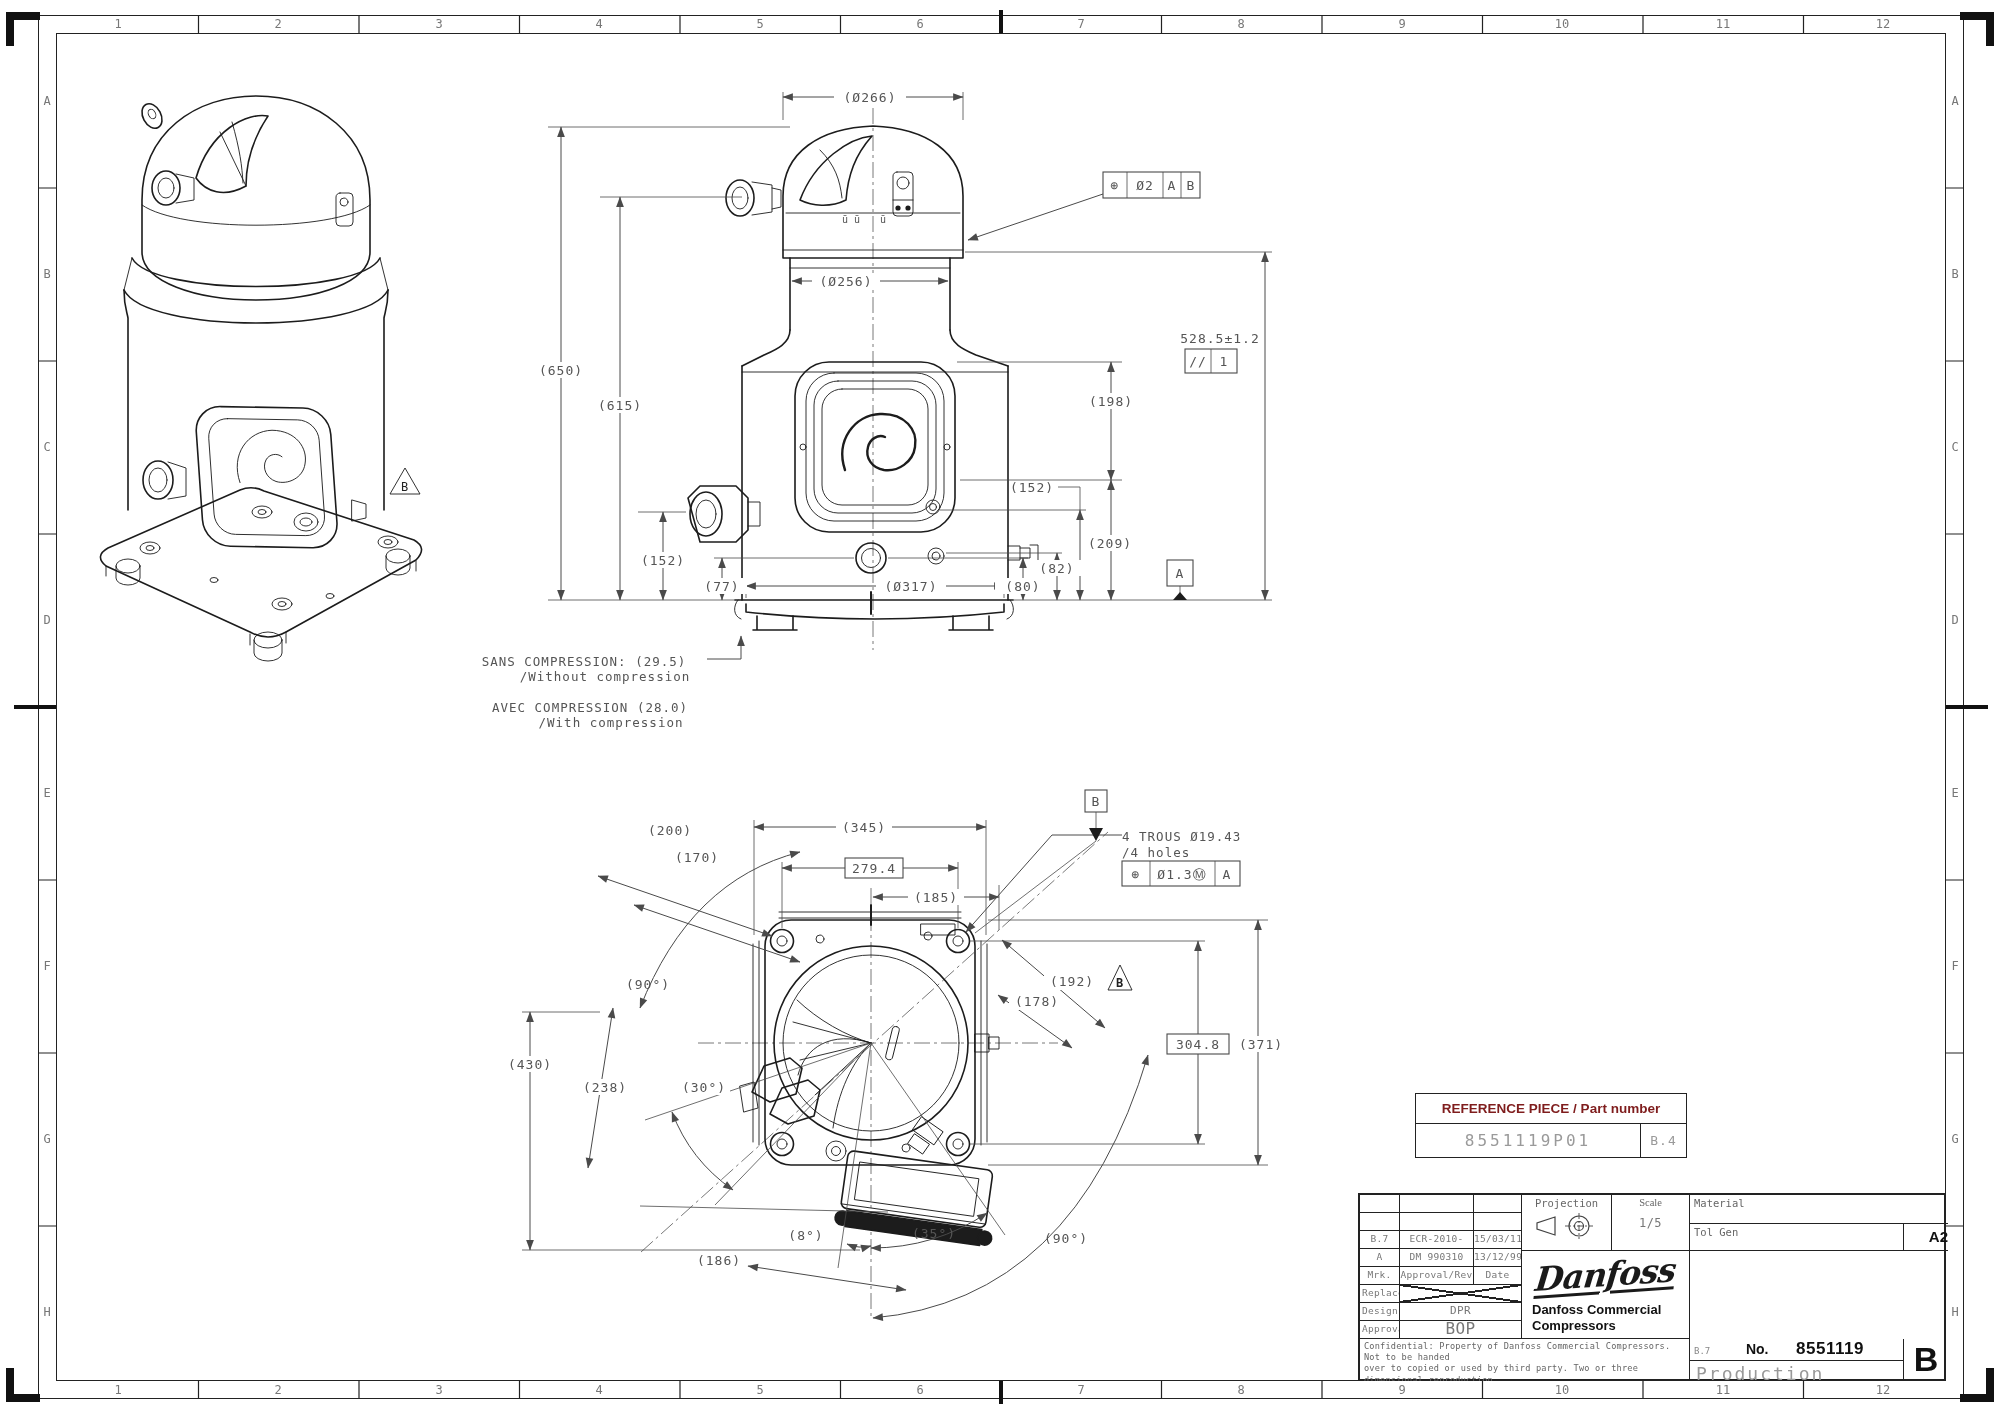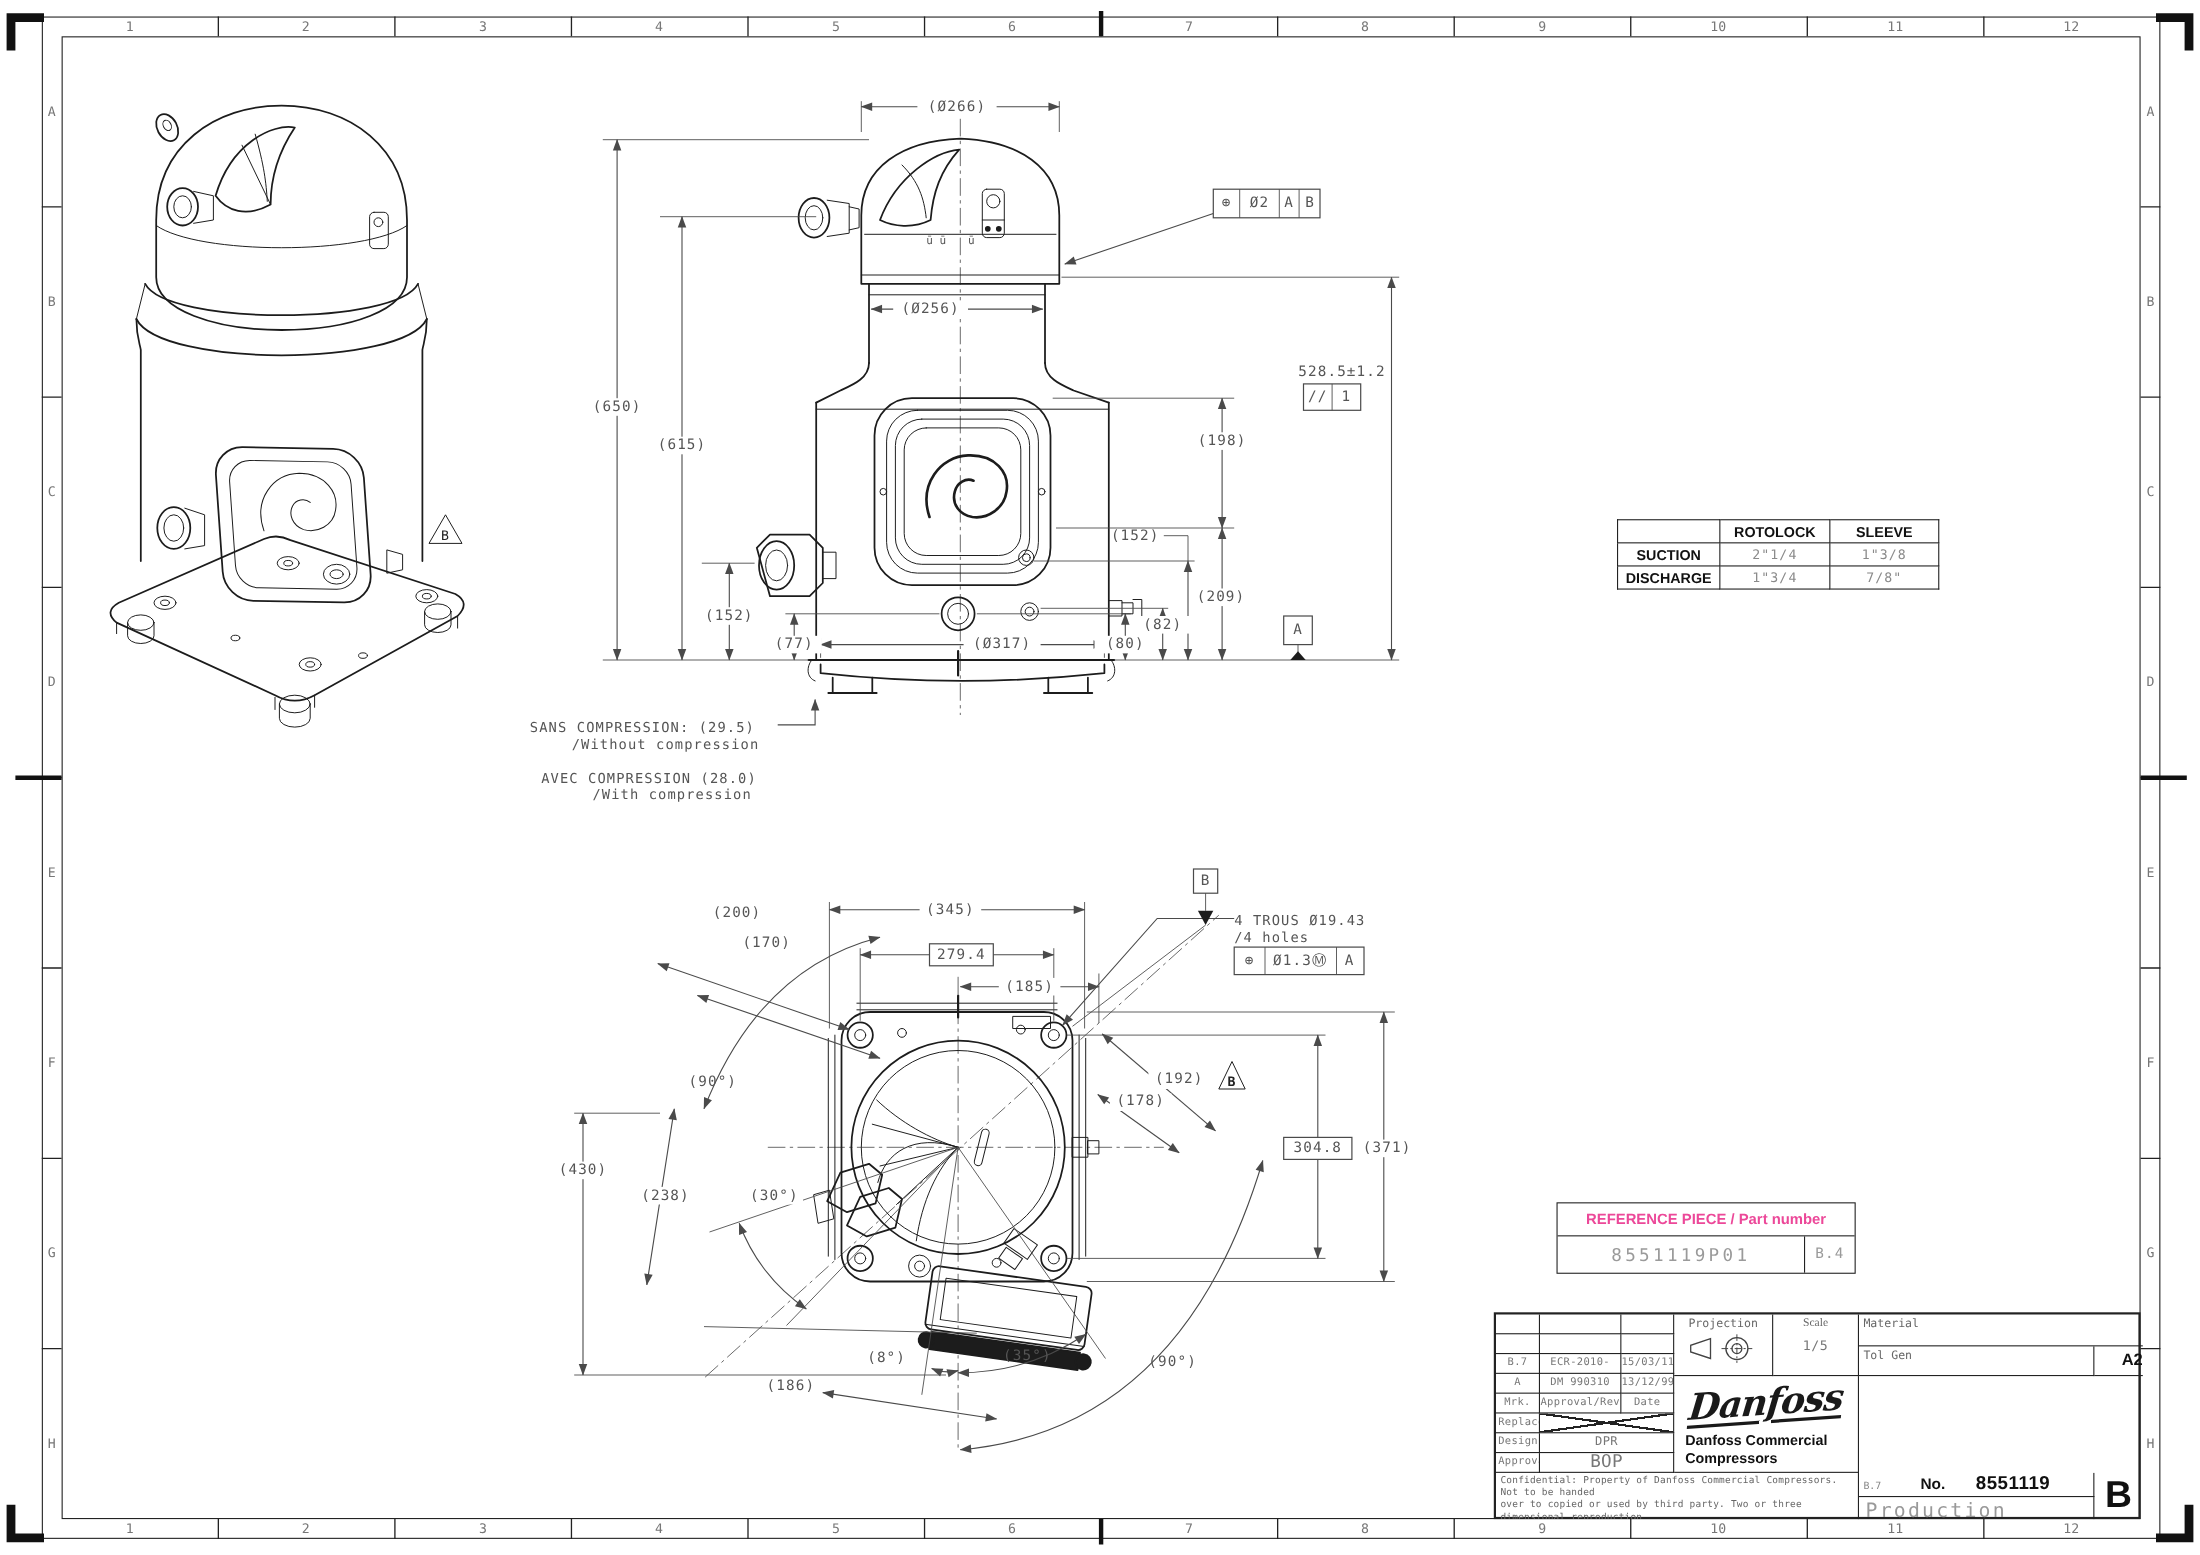--- a/index.html
+++ b/index.html
@@ -10,21 +10,21 @@
   .gridlab{position:absolute;color:#777;font-size:12px;text-align:center;width:40px;}
   .gridlet{position:absolute;color:#777;font-size:12px;text-align:center;width:18px;}
   
   .ctable{position:absolute;border-collapse:collapse;}
   .ctable td{border:1.6px solid #222;text-align:center;box-sizing:border-box;}
   .chead{font-family:"Liberation Sans",sans-serif;font-weight:bold;font-size:13px;color:#111;}
   .cval{font-size:12px;color:#8a8a8a;letter-spacing:1px;}
   
   .rtable{position:absolute;border:1.8px solid #222;box-sizing:border-box;}
   .rhead{border-bottom:1.6px solid #222;font-family:"Liberation Sans",sans-serif;font-weight:bold;
-         font-size:13.5px;color:#ec4899;text-align:center;line-height:29px;height:29px;}
+         font-size:13.5px;color:#7f1d1d;text-align:center;line-height:29px;height:29px;}
   .rrow{display:flex;height:33px;}
   .rpart{width:224px;border-right:1.6px solid #222;text-align:center;line-height:33px;
          font-size:16px;color:#9a9a9a;letter-spacing:3px;}
   .rrev{flex:1;text-align:center;line-height:33px;font-size:13px;color:#9a9a9a;letter-spacing:1px;}
   
   #tblock{position:absolute;left:1358px;top:1193px;width:588px;height:188px;
           border:2px solid #222;box-sizing:border-box;}
   .cell{position:absolute;border-right:1.4px solid #222;border-bottom:1.4px solid #222;
         box-sizing:border-box;overflow:hidden;}
   .noR{border-right:none;} .noB{border-bottom:none;}
@@ -477,39 +477,20 @@
       <g>
         <rect class="frame" x="1122" y="861" width="118" height="25"></rect>
         <path class="xl" d="M1150,861 v25 M1215,861 v25"></path>
         <text class="dim" x="1136" y="874">⊕</text>
         <text class="dim" x="1182" y="874">Ø1.3Ⓜ</text>
         <text class="dim" x="1227" y="874">A</text>
       </g>
     </g>
   </svg>
 
-  <table class="ctable" style="left:1470px;top:472px;">
-    <tbody>
-        <tr style="height:21px;">
-      <td style="width:93px;"></td>
-      <td class="chead" style="width:100px;">ROTOLOCK</td>
-      <td class="chead" style="width:99px;">SLEEVE</td>
-    </tr>
-    <tr style="height:21px;">
-      <td class="chead">SUCTION</td>
-      <td class="cval">2"1/4</td>
-      <td class="cval">1"3/8</td>
-    </tr>
-    <tr style="height:21px;">
-      <td class="chead">DISCHARGE</td>
-      <td class="cval">1"3/4</td>
-      <td class="cval">7/8"</td>
-    </tr>
-  </tbody>
-    </table>
 
   <div class="rtable" style="left:1415px;top:1093px;width:272px;">
     <div class="rhead">REFERENCE PIECE / Part number</div>
     <div class="rrow">
       <div class="rpart">8551119P01</div>
       <div class="rrev">B.4</div>
     </div>
   </div>
 
   <div id="tblock">

